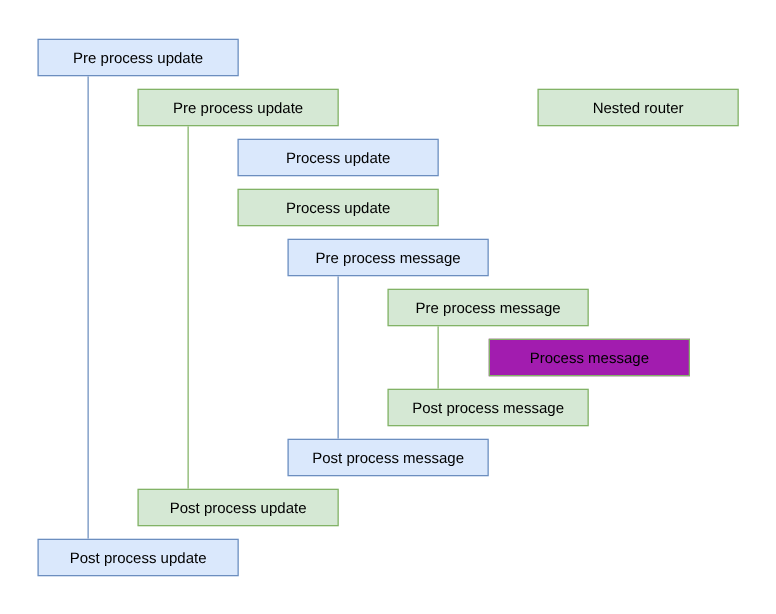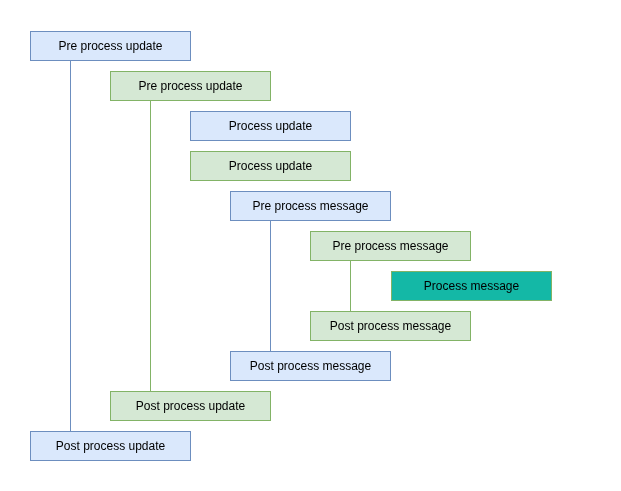--- a/index.html
+++ b/index.html
@@ -46,20 +46,21 @@
   <div class="connector green" style="left: 150px; top: 101px; height: 290px; border-left-color: rgb(130, 179, 102);"></div>
   <div class="connector blue" style="left: 270px; top: 221px; height: 130px; border-left-color: rgb(108, 142, 191);"></div>
   <div class="connector green" style="left: 350px; top: 261px; height: 50px; border-left-color: rgb(130, 179, 102);"></div>
 
   <div class="box blue" style="left: 30px; top: 31px; background: rgb(218, 232, 252); border-color: rgb(108, 142, 191);">Pre process update</div>
   <div class="box green" style="left: 110px; top: 71px; background: rgb(213, 232, 212); border-color: rgb(130, 179, 102);">Pre process update</div>
   <div class="box blue" style="left: 190px; top: 111px; background: rgb(218, 232, 252); border-color: rgb(108, 142, 191);">Process update</div>
   <div class="box green" style="left: 190px; top: 151px; background: rgb(213, 232, 212); border-color: rgb(130, 179, 102);">Process update</div>
   <div class="box blue" style="left: 230px; top: 191px; background: rgb(218, 232, 252); border-color: rgb(108, 142, 191);">Pre process message</div>
   <div class="box green" style="left: 310px; top: 231px; background: rgb(213, 232, 212); border-color: rgb(130, 179, 102);">Pre process message</div>
-  <div class="box green" style="left: 391px; top: 271px; background: #14b8a6; border-color: rgb(130, 179, 102);">Process message</div>
+  <div class="box green" style="left: 391px; top: 271px; background: #a21caf; border-color: rgb(130, 179, 102);">Process message</div>
   <div class="box green" style="left: 310px; top: 311px; background: rgb(213, 232, 212); border-color: rgb(130, 179, 102);">Post process message</div>
   <div class="box blue" style="left: 230px; top: 351px; background: rgb(218, 232, 252); border-color: rgb(108, 142, 191);">Post process message</div>
   <div class="box green" style="left: 110px; top: 391px; background: rgb(213, 232, 212); border-color: rgb(130, 179, 102);">Post process update</div>
   <div class="box blue" style="left: 30px; top: 431px; background: rgb(218, 232, 252); border-color: rgb(108, 142, 191);">Post process update</div>
 
+  <div class="box green" style="left: 430px; top: 71px; background: rgb(213, 232, 212); border-color: rgb(130, 179, 102);">Nested router</div>
 
 </div>
 
 </body></html>

